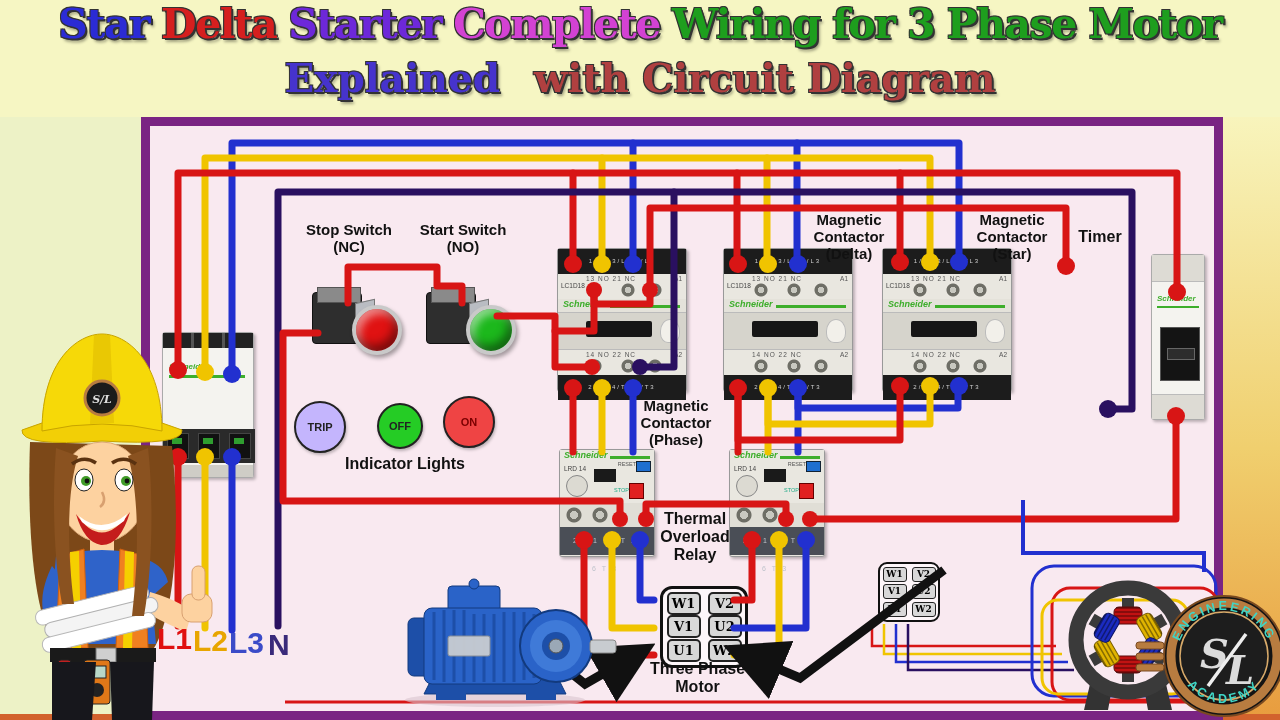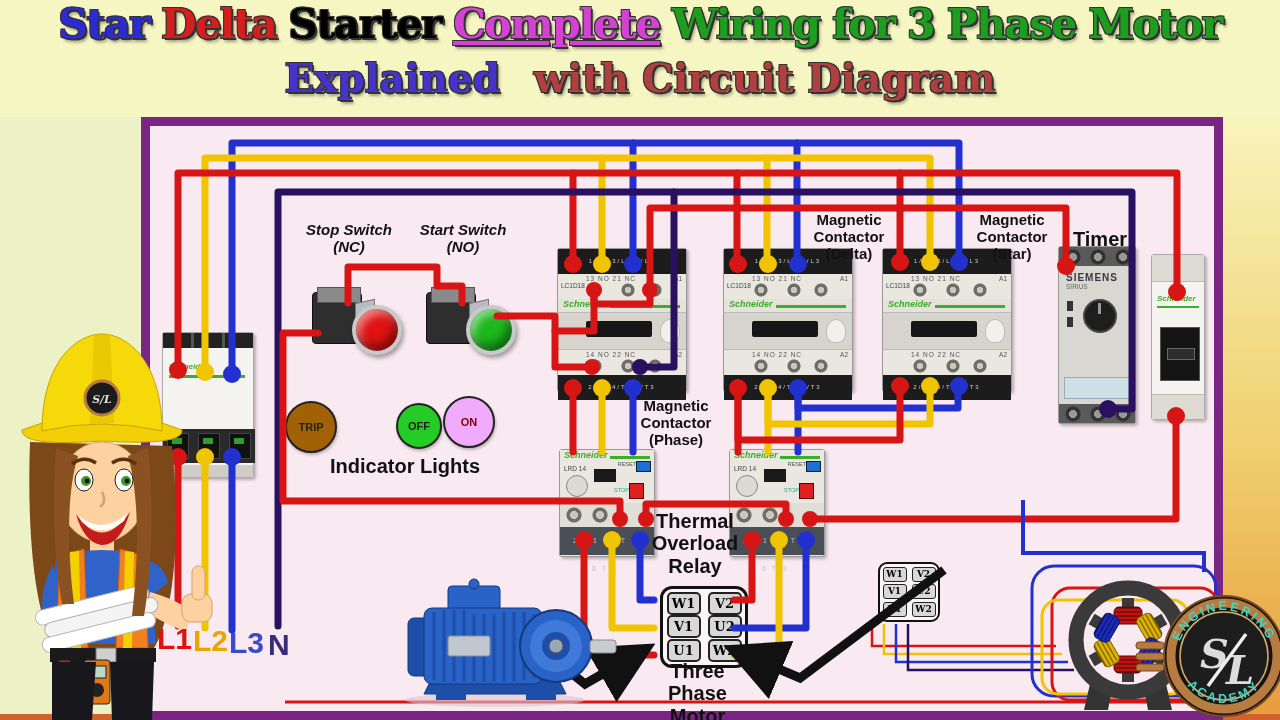--- a/index.html
+++ b/index.html
@@ -84,23 +84,23 @@
   
   .lamp{border-radius:50%;border:2px solid #222;color:#222;font-weight:bold;font-size:11px;display:flex;align-items:center;justify-content:center;box-shadow:1px 2px 3px rgba(0,0,0,.25);}
   
   .tblock{left:648px;top:586px;width:88px;height:82px;background:#fdf6f9;border:3.5px solid #111;border-radius:12px;display:flex;flex-direction:column;justify-content:space-around;padding:3px 0;z-index:20;margin-left:12px;}
   .tb-row{display:flex;justify-content:space-around;}
   .tb-cell{width:30px;height:19px;background:#d8d8d8;border:2px solid #222;border-radius:5px;font-family:"DejaVu Serif",serif;font-weight:bold;font-size:13px;text-align:center;line-height:19px;}
   .tblock-sm{left:866px;top:562px;width:62px;height:60px;background:#fdf6f9;border:2.5px solid #111;border-radius:9px;padding:2px 0;}
   .tblock-sm .tb-cell{width:22px;height:13px;font-size:9px;line-height:13px;border-width:1.5px;border-radius:3px;}
   
   .lbl{position:absolute;z-index:40;text-align:center;font-weight:bold;color:#111;line-height:1.12;}
-  .lbl-sw{font-size:15px;font-style:italic;}
+  .lbl-sw{font-size:15px;}
   .lbl-mc{font-size:15px;}
-  .lbl-big{font-size:20px;}
+  .lbl-big{font-size:16px;}
   .phase{position:absolute;z-index:40;font-size:30px;font-weight:bold;font-family:"Liberation Sans",sans-serif;}
   
   #overlay{position:absolute;left:0;top:0;z-index:30;pointer-events:none;}
   .w{fill:none;stroke-linejoin:round;stroke-linecap:round;stroke-width:7px;}
   .wr{stroke:#d81515;} .wy{stroke:#f0c400;} .wb{stroke:#2230cf;} .wn{stroke:#2a1060;}
   .dot{stroke:none;}
   .dr{fill:#d81515;} .dy{fill:#f0c400;} .db{fill:#2230cf;} .dn{fill:#2a1060;}
   .tw{fill:none;stroke-width:2.5px;} .tw4{stroke-width:4px;}
   .loop{fill:none;stroke-width:3px;}
   .arrow{fill:none;stroke:#111;stroke-width:9px;}
@@ -108,21 +108,21 @@
 </head>
 <body>
 
 <div id="stage">
 
   <div class="bg-left"></div>
   <div class="bg-right"></div>
   <div class="bg-bottom"></div>
 
   <div class="title t1">
-    <span style="color: rgb(43, 43, 213);">Star</span><span style="color: rgb(213, 31, 31);">Delta</span><span style="color: #000000;">Starter</span><span style="color: rgb(211, 66, 211); text-decoration: underline;">Complete</span><span style="color: rgb(30, 158, 30);">Wiring for 3 Phase Motor</span>
+    <span style="color: rgb(43, 43, 213);">Star</span><span style="color: rgb(213, 31, 31);">Delta</span><span style="color: #6d28d9;">Starter</span><span style="color: rgb(211, 66, 211);">Complete</span><span style="color: rgb(30, 158, 30);">Wiring for 3 Phase Motor</span>
   </div>
   <div class="title t2">
     <span style="color: rgb(70, 51, 204);">Explained</span><span class="gap" style="color: rgb(176, 64, 64);">with Circuit Diagram</span>
   </div>
 
   <div class="frame"></div>
 
   <div class="comp mcb">
     <div class="mcb-top"></div>
     <div class="mcb-brand">
@@ -136,23 +136,23 @@
       <div class="mcb-toggle"></div>
     </div>
     <div class="mcb-bot"></div>
   </div>
 
   <div class="comp pb-block" style="left:312px"></div>
   <div class="comp pb-btn" style="left: 352px; background-color: rgb(224, 18, 18);"></div>
   <div class="comp pb-block" style="left:426px"></div>
   <div class="comp pb-btn" style="left: 466px; background-color: rgb(28, 184, 28);"></div>
 
-  <div class="comp lamp" style="left: 285px; top: 401px; width: 52px; height: 52px; background-color: #a16207;">TRIP</div>
-  <div class="comp lamp" style="left: 396px; top: 403px; width: 46px; height: 46px; background-color: rgb(37, 204, 37);">OFF</div>
-  <div class="comp lamp" style="left: 443px; top: 396px; width: 52px; height: 52px; color: rgb(122, 0, 0); background-color: #f0abfc;">ON</div>
+  <div class="comp lamp" style="left: 294px; top: 401px; width: 52px; height: 52px; background-color: #c4b5fd;">TRIP</div>
+  <div class="comp lamp" style="left: 377px; top: 403px; width: 46px; height: 46px; background-color: rgb(37, 204, 37);">OFF</div>
+  <div class="comp lamp" style="left: 443px; top: 396px; width: 52px; height: 52px; color: rgb(122, 0, 0); background-color: #ef4444;">ON</div>
 
   <div class="comp contactor" style="left:557px">
     <div class="ct-top"><span>1/L1  3/L2  5/L3</span></div>
     <div class="ct-aux">
       <span class="ct-model">LC1D18</span>
       <span class="ct-auxtxt">13   NO   21   NC</span>
       <span class="ct-a">A1</span>
     </div>
     <div class="ct-brand"><span class="sch">Schneider</span><span class="sch-line"></span></div>
     <div class="ct-body">
@@ -197,30 +197,20 @@
         <div class="ct-window"></div>
         <div class="ct-tab"></div>
       </div>
     <div class="ct-aux">
       <span class="ct-auxtxt">14   NO   22   NC</span>
       <span class="ct-a">A2</span>
     </div>
     <div class="ct-bot"><span>2/T1  4/T2  6/T3</span></div>
   </div>
 
-  <div class="comp timer">
-    <div class="tm-top"></div>
-    <div class="tm-brand">SIEMENS</div>
-    <div class="tm-series">SIRIUS</div>
-    <div class="tm-led" style="top:54px"></div>
-    <div class="tm-led" style="top:70px"></div>
-    <div class="tm-knob"></div>
-    <div class="tm-strip"></div>
-    <div class="tm-bot"></div>
-  </div>
 
   <div class="comp breaker">
     <div class="brk-cap"></div>
     <div class="brk-brand"><span class="sch">Schneider</span><span class="sch-line"></span></div>
     <div class="brk-toggle"></div>
     <div class="brk-capb"></div>
   </div>
 
   <div class="comp relay" style="left:559px">
     <div class="rl-brand"><span class="sch">Schneider</span><span class="sch-line"></span>

